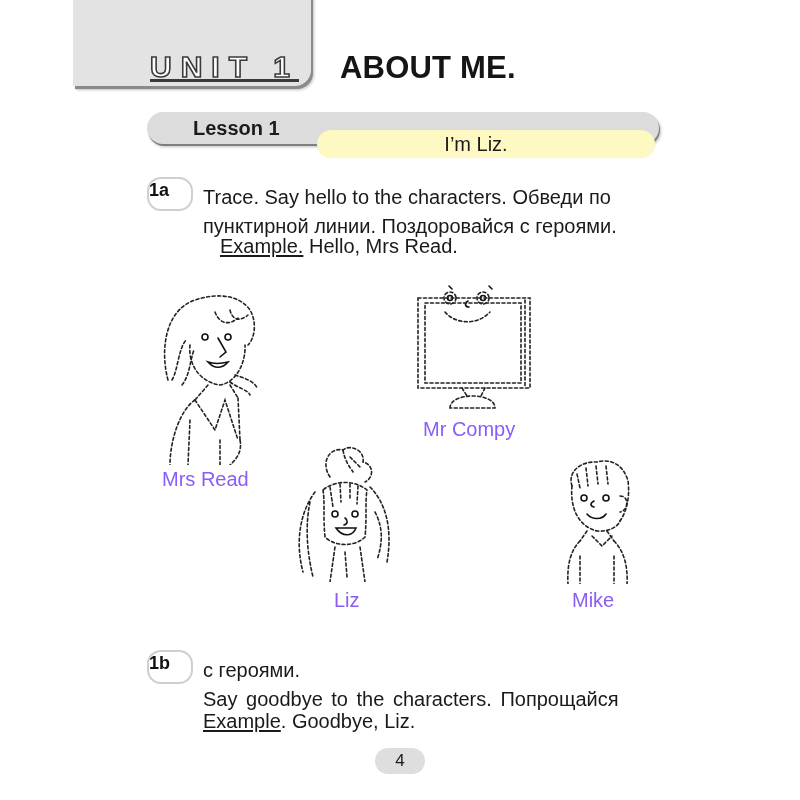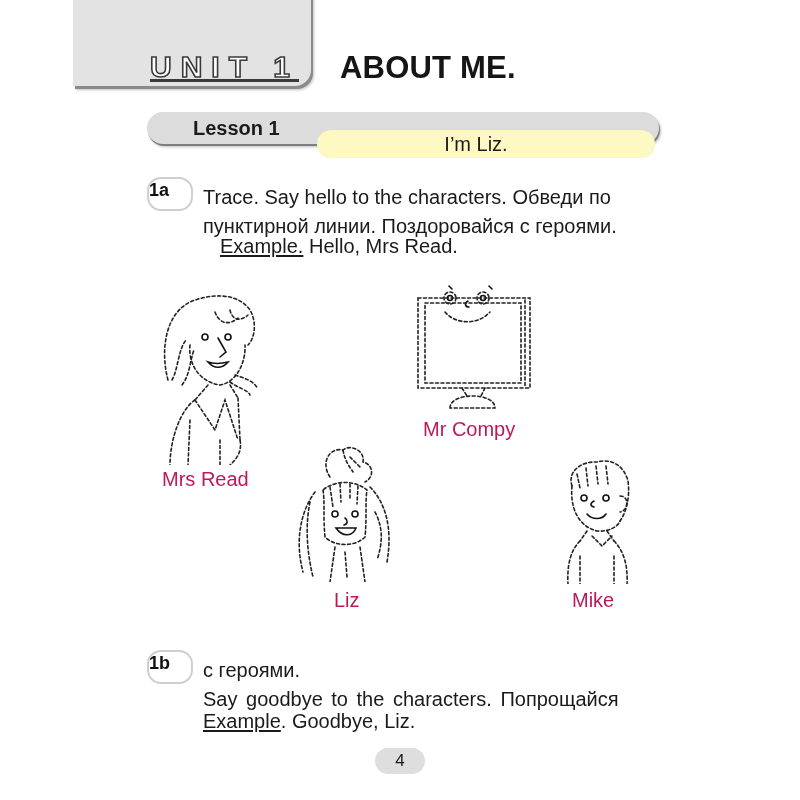--- a/index.html
+++ b/index.html
@@ -56,21 +56,21 @@
       color: #111;
     }
     .task-text {
       position: absolute; font-size: 20px; line-height: 29px; color: #1a1a1a; margin-top: 9px;
     }
     .task-text .line { display: block; white-space: nowrap; }
     .example { font-size: 20px; color: #1a1a1a; position: absolute; white-space: nowrap; }
     .example .ex-word { text-decoration: underline; text-underline-offset: 2px; }
     .figure { position: absolute; }
     .figure svg { display: block; }
-    .char-label { position: absolute; font-size: 20px; color: #be185d; line-height: 1; white-space: nowrap; }
+    .char-label { position: absolute; font-size: 20px; color: #8b5cf6; line-height: 1; white-space: nowrap; }
     .page-num {
       position: absolute; left: 375px; top: 748px; width: 50px; height: 26px;
       background: #dedede; border-radius: 13px;
       text-align: center; font-size: 17px; line-height: 26px; color: #1a1a1a;
     }
     .dash { fill: none; stroke: #222; stroke-width: 1.6; stroke-dasharray: 3 2.5; stroke-linecap: round; }
     .solid { fill: none; stroke: #111; stroke-width: 1.6; stroke-linecap: round; }
   </style>
 </head>
 <body>

